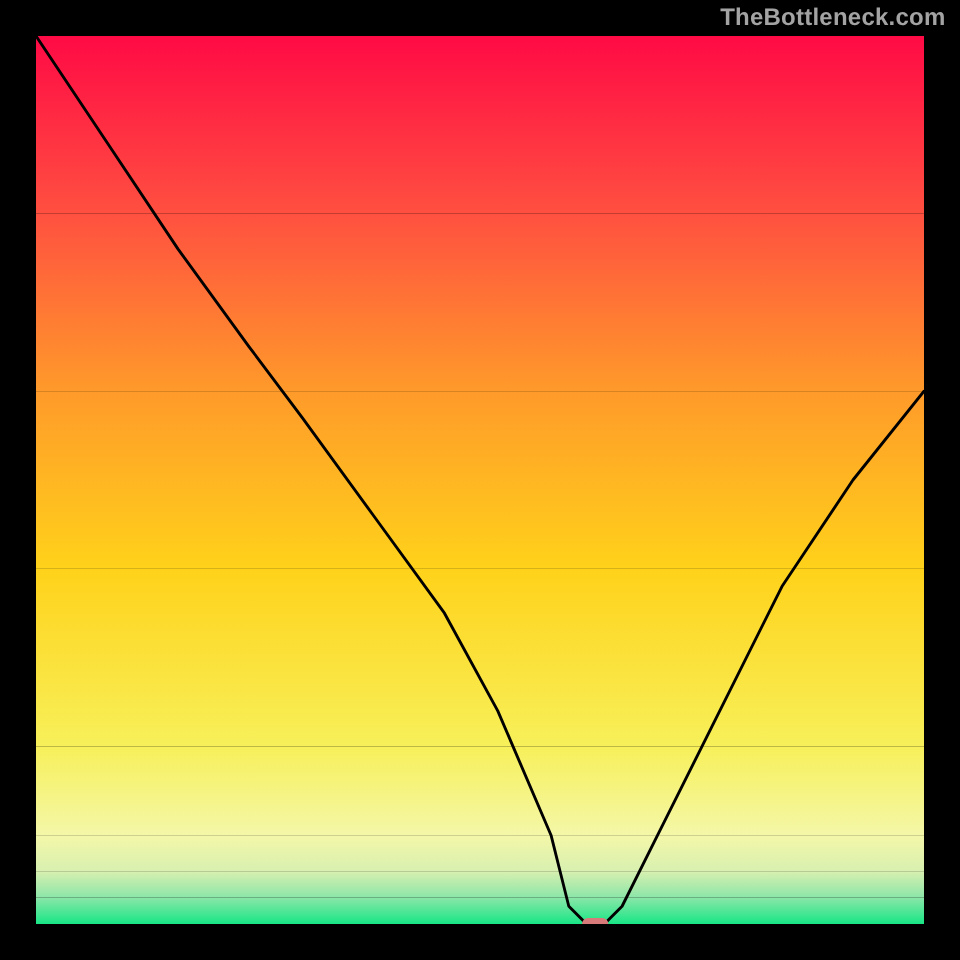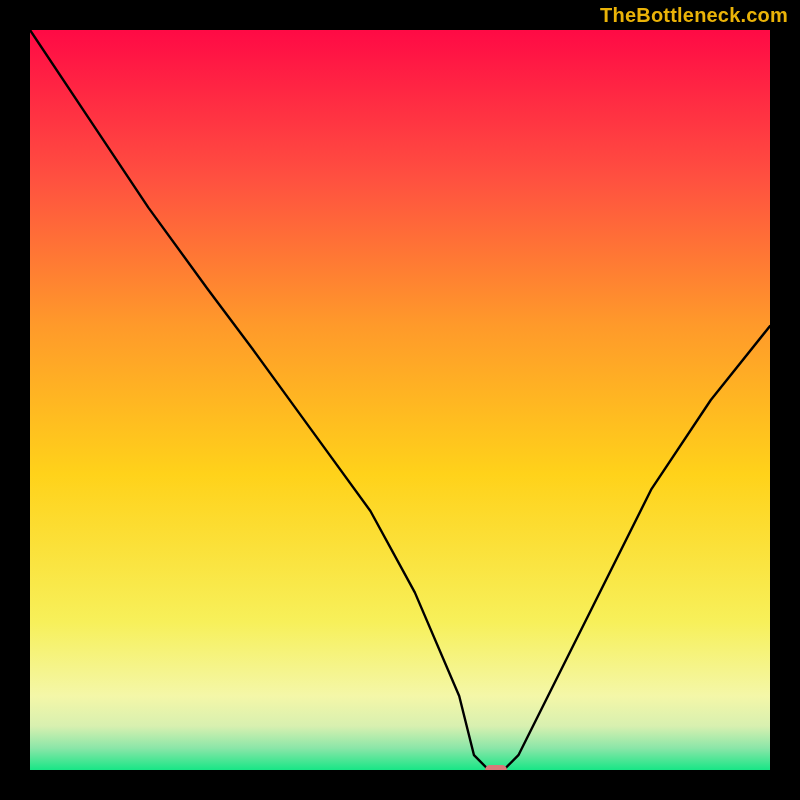--- a/index.html
+++ b/index.html
@@ -51,21 +51,21 @@
     border-radius: 6px;
     transform: translate(-50%, -50%);
   }
   .attribution {
     position: absolute;
     top: 4px;
     right: 12px;
     font-family: Arial, Helvetica, sans-serif;
     font-size: 20px;
     font-weight: 700;
-    color: #eab308;
+    color: #a3a3a3;
     letter-spacing: 0.2px;
   }
 </style>
 </head>
 <body>
 
 <div class="chart-container">
   <div class="attribution">TheBottleneck.com</div>
   <div class="plot-area">
     <div class="gradient-bg" id="gradient-bg">

